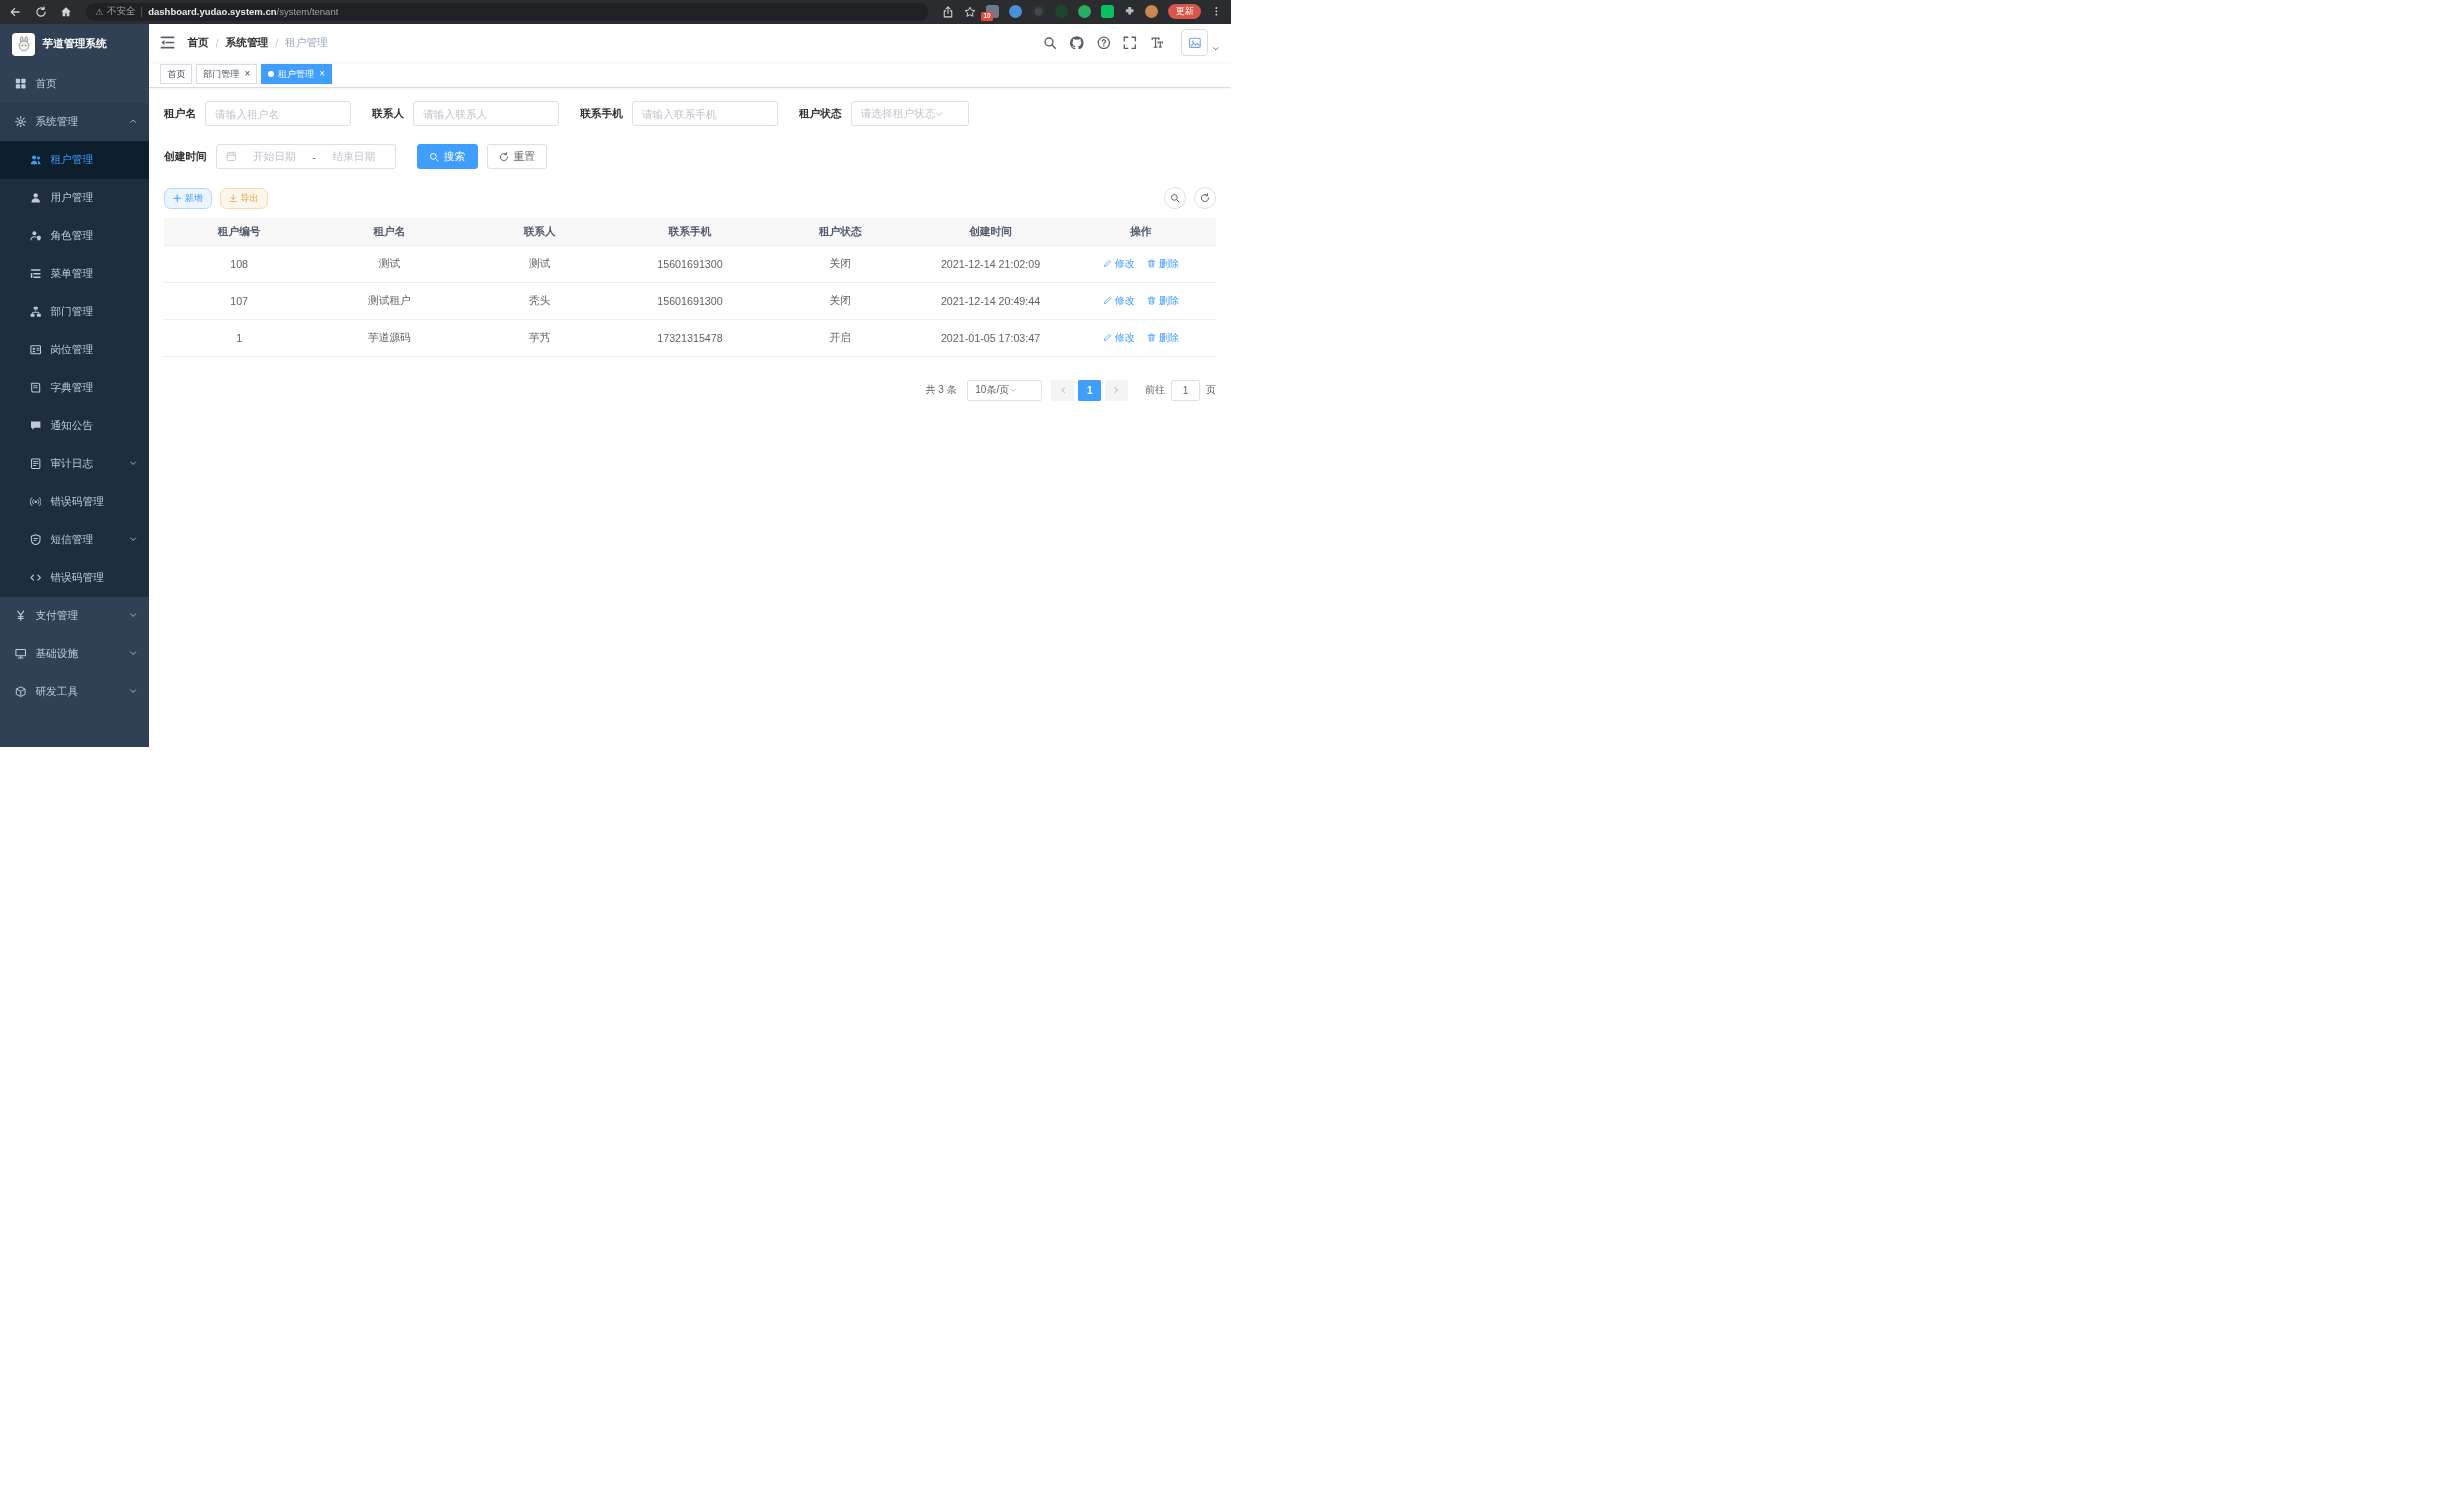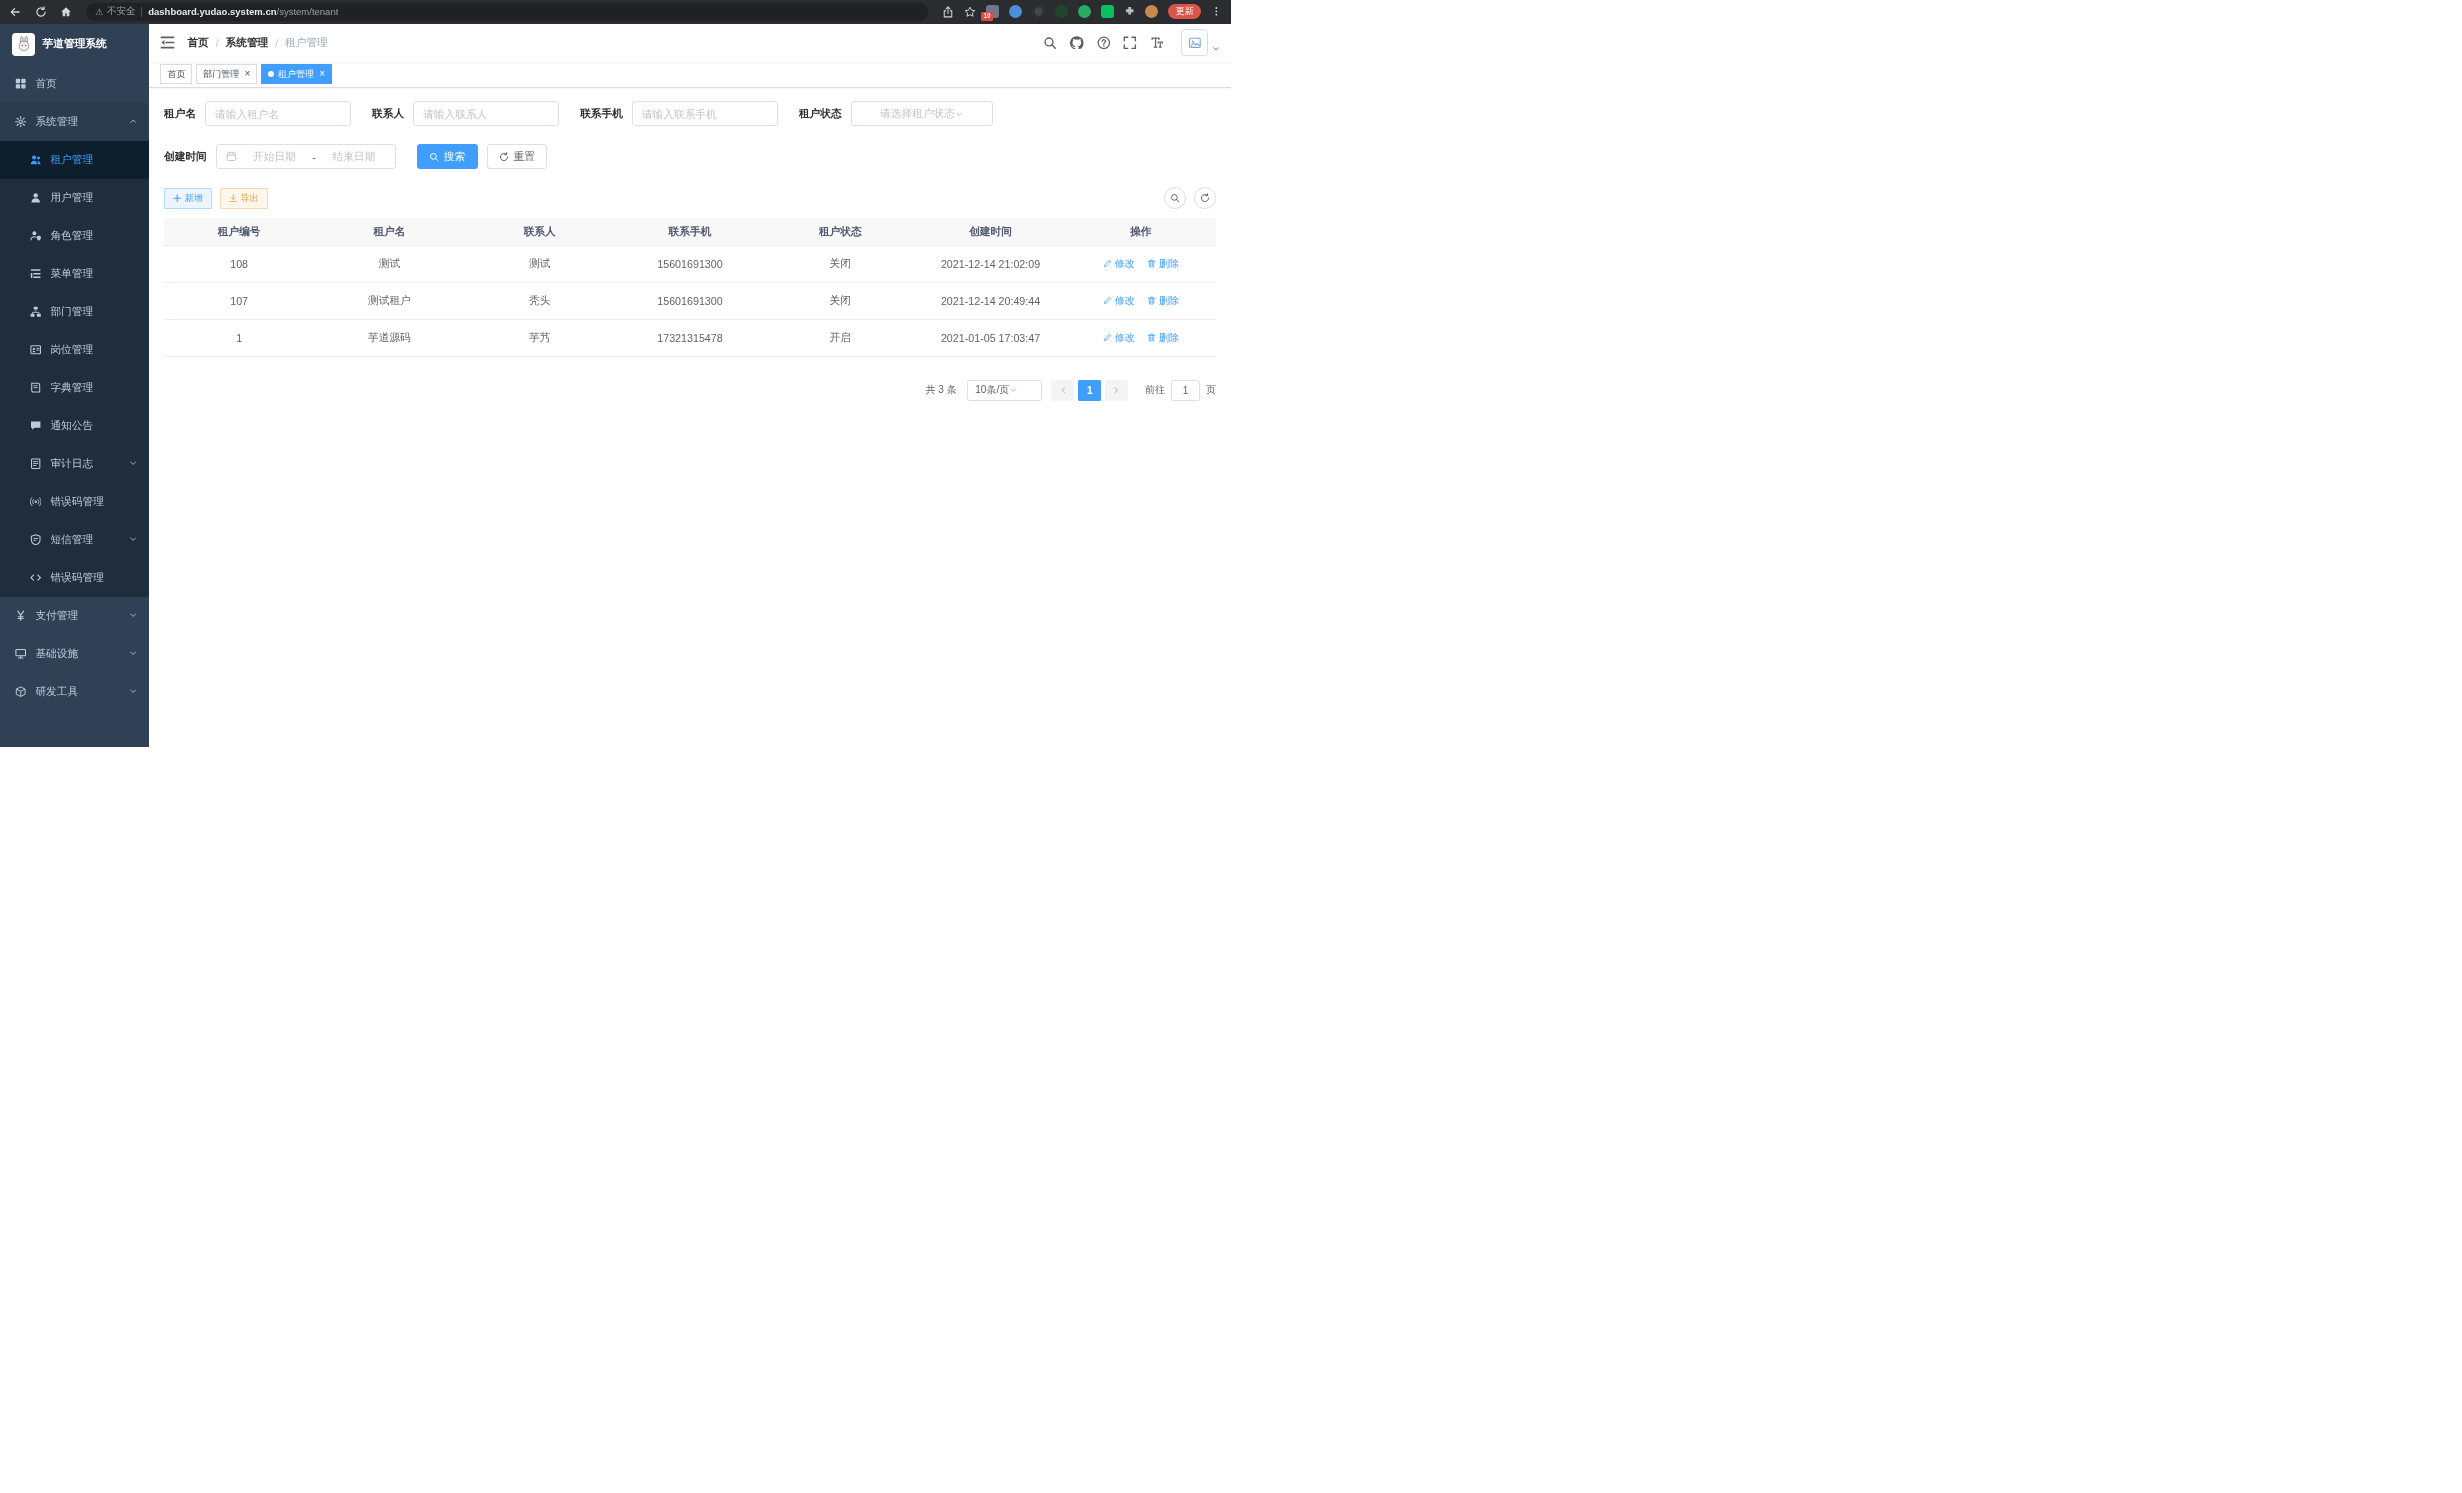--- a/index.html
+++ b/index.html
@@ -72,37 +72,37 @@
   .tag-dot{width:6px;height:6px;border-radius:50%;background:#fff;flex-shrink:0}
   .tag-close{font-size:10px;line-height:1;margin-left:1.5px;cursor:pointer}
 
   
   .content{flex:1;padding:13.7px 15px;overflow:hidden}
   .form-row{display:flex;align-items:center;margin-bottom:18px}
   .f-item{display:flex;align-items:center;margin-right:21px}
   .f-label{font-weight:700;color:#303133;margin-right:9px;white-space:nowrap}
   .inp{height:25px;border:0.8px solid #dcdfe6;border-radius:3px;background:#fff;display:flex;align-items:center;padding:0 9px;font-size:10.7px;color:#606266}
   .w-input{width:146px}
-  .w-select{width:142px;justify-content:center;cursor:pointer}
+  .w-select{width:118px;justify-content:flex-start;cursor:pointer}
   input.native{border:none;outline:none;width:100%;font:inherit;color:#606266;background:transparent}
   input.native::placeholder{color:#c0c4cc}
   .placeholder{color:#c0c4cc}
   .sel-caret{width:8.4px;height:8.4px;color:#c0c4cc;flex-shrink:0}
   .date{width:180px;gap:6px;cursor:pointer}
   .cal-ic{width:10.7px;height:10.7px;color:#c0c4cc;flex-shrink:0}
   .date-part{flex:1;text-align:center;color:#c0c4cc}
   .date-sep{color:#606266}
   .btn{height:25px;border-radius:3px;display:inline-flex;align-items:center;gap:4.6px;padding:0 11.4px;font-size:10.7px;cursor:pointer;border:0.8px solid #dcdfe6;background:#fff;color:#606266;white-space:nowrap}
   .btn-ic{width:10px;height:10px}
   .btn-primary{background:#409eff;border-color:#409eff;color:#fff}
   .ml12{margin-left:9px}
 
   
   .toolbar{display:flex;align-items:center;margin-bottom:9px}
-  .btn-mini{height:21px;padding:0 8.4px;font-size:9px;border-radius:1px;gap:3px}
+  .btn-mini{height:21px;padding:0 8.4px;font-size:9px;border-radius:7px;gap:3px}
   .btn-mini .btn-ic{width:8.4px;height:8.4px}
   .plain-primary{color:#409eff;background:#ecf5ff;border:0.8px solid #b3d8ff}
   .plain-warning{color:#e6a23c;background:#fdf6ec;border:0.8px solid #f5dab1;margin-left:7.6px}
   .toolbar-right{margin-left:auto;display:flex;gap:7.6px}
   .circ{width:22px;height:22px;border-radius:50%;border:0.8px solid #dcdfe6;background:#fff;display:flex;align-items:center;justify-content:center;color:#606266;cursor:pointer}
   .circ svg{width:10px;height:10px}
 
   
   table.grid{width:100%;border-collapse:collapse;table-layout:fixed}
   .grid th{background:#f8f8f9;height:27px;font-size:10.7px;color:#515a6e;font-weight:700;text-align:center;border-bottom:0.8px solid #ebeef5}

